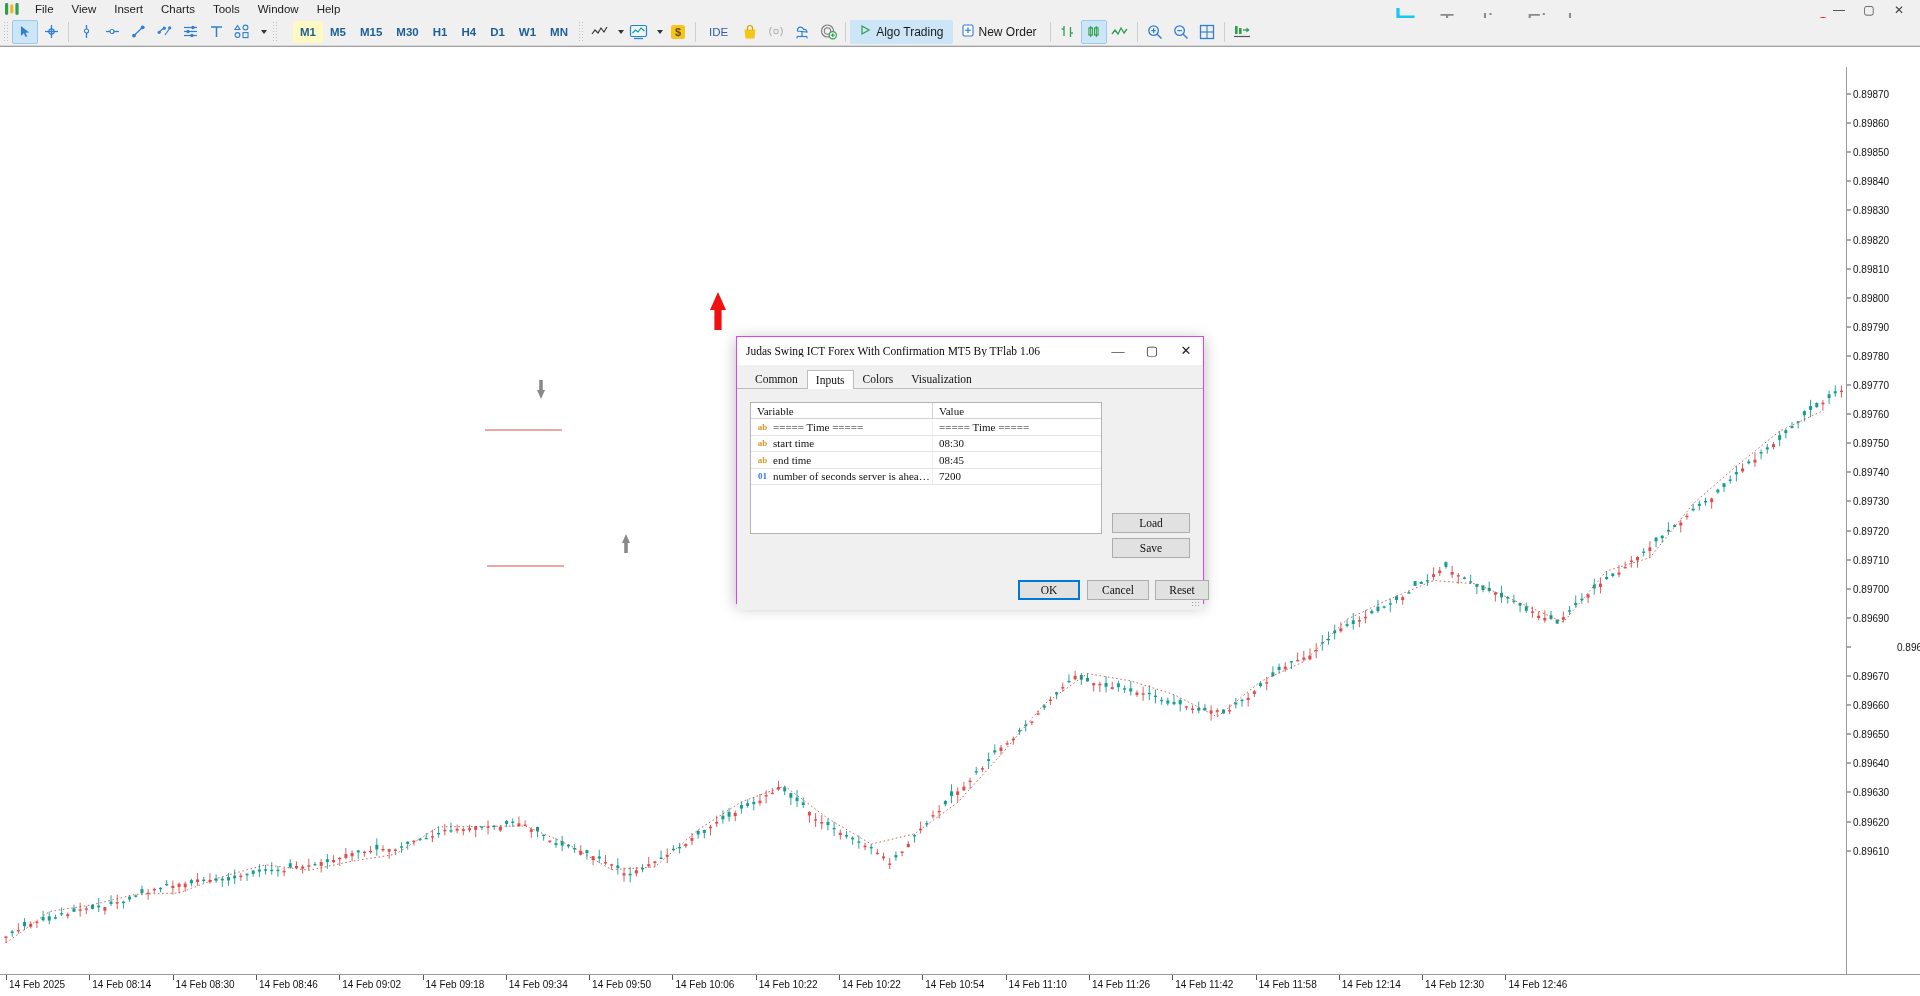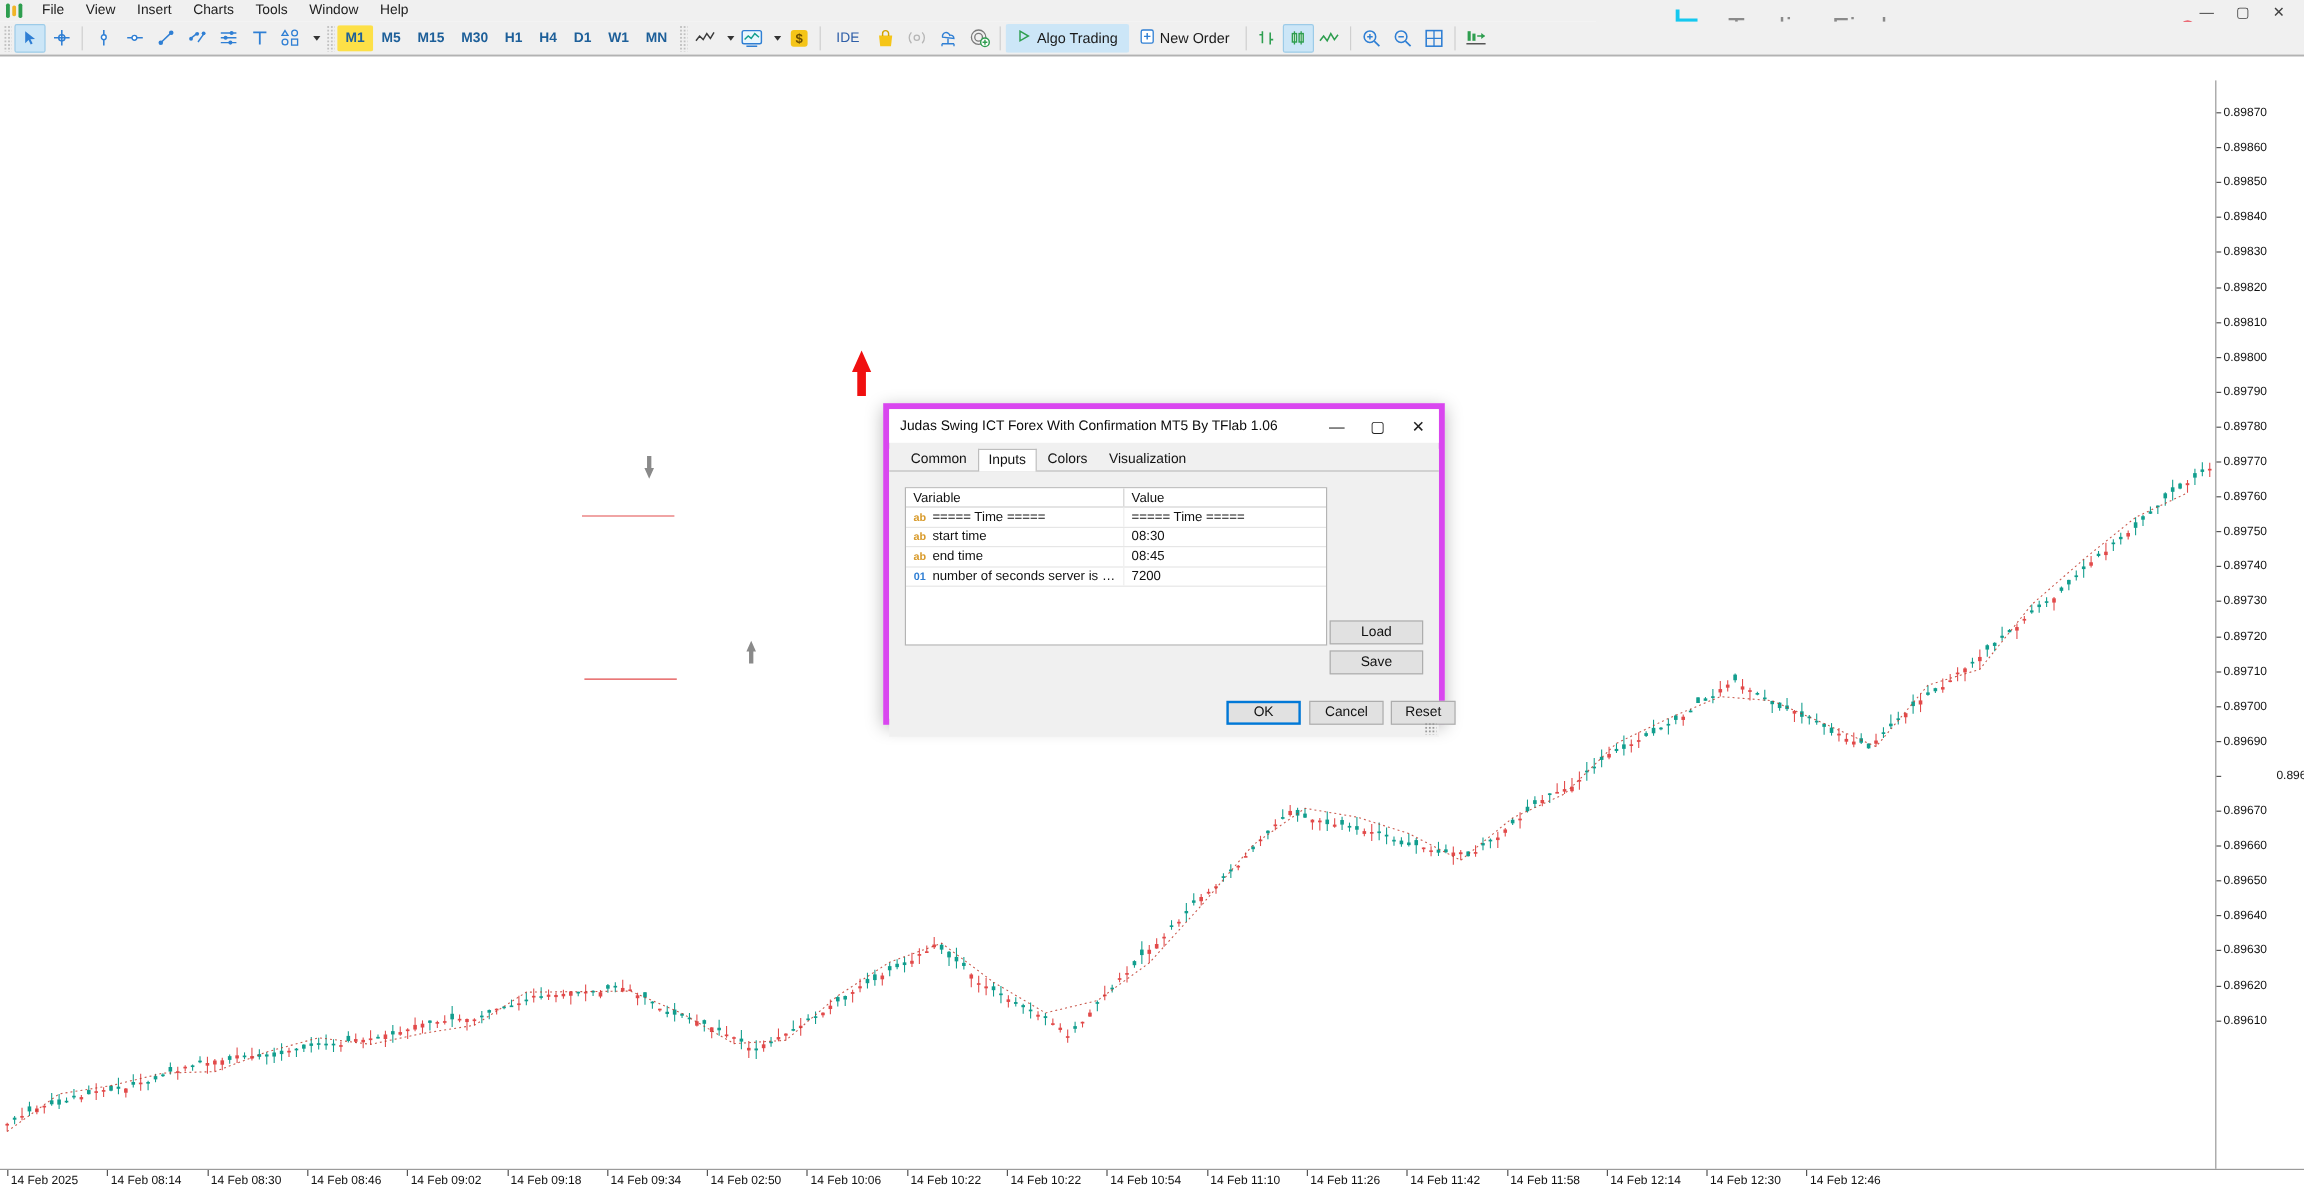--- a/index.html
+++ b/index.html
@@ -80,21 +80,21 @@
     width:26px; height:24px; display:flex; align-items:center; justify-content:center;
     cursor:default; border:1px solid transparent; border-radius:2px;
   }
   .tbtn.active { background:#cce6f7; border-color:#9ccbe8; }
   .tb-sep { width:1px; height:20px; background:#cfcfcf; margin:0 4px; }
   .tfbtn {
     height:22px; min-width:26px; padding:0 6px; display:flex; align-items:center; justify-content:center;
     font-size:11.5px; color:#1d5f99; cursor:default; border:1px solid transparent; border-radius:2px;
     font-weight:bold;
   }
-  .tfbtn.active { background:#fde047; }
+  .tfbtn.active { background:#fef9c3;margin-left:12px; }
   .textbtn {
     height:24px; padding:0 8px; display:flex; align-items:center; gap:5px;
     font-size:12px; color:#1a1a1a; cursor:default; border:1px solid transparent; border-radius:2px;
   }
   .textbtn.active { background:#cce6f7; }
   .caret { width:0;height:0;border-left:3.5px solid transparent;border-right:3.5px solid transparent;
            border-top:4px solid #333; margin-left:3px;}
 
   
   .chartwin {
@@ -123,23 +123,23 @@
     position:absolute; bottom:0; left:0; width:1920px; height:22px;
     background:#fff; border-top:1px solid #9a9a9a;
     font-size:10px; color:#111;
   }
   .tlabel { position:absolute; top:4px; white-space:nowrap; }
   .ttick { position:absolute; top:0; width:1px; height:5px; background:#555; }
 
   
   .dialog {
     position:absolute; left:736px; top:336px; width:468px; height:268px;
-    background:#f0f0f0; border:5px solid #d946ef;
+    background:#f0f0f0; border:1px solid #d946ef;
     box-shadow:0 3px 14px rgba(0,0,0,.28);
-    font-size:11.5px; color:#111;
+    font-size:11.5px; color:#111;font-family:Liberation Serif, serif;
   }
   .dlg-title {
     height:28px; background:#ffffff; display:flex; align-items:center;
     padding-left:9px; font-size:11.5px; color:#0a0a0a;
   }
   .dlg-title-text{ flex:1; white-space:nowrap; overflow:hidden; }
   .dlgbtn { width:34px; height:27px; display:flex;align-items:center;justify-content:center;
     color:#222; font-size:13px; cursor:default; }
   .dlg-body { position:relative; height:240px; background:#f0f0f0; }
   .tabs { display:flex; align-items:flex-end; height:19px; padding-left:9px; margin-top:5px;
@@ -1162,21 +1162,21 @@
         <div class="tlabel" style="left: 175.6px;">14 Feb 08:30</div>
         <div class="ttick" style="left: 255.9px;"></div>
         <div class="tlabel" style="left: 258.9px;">14 Feb 08:46</div>
         <div class="ttick" style="left: 339.2px;"></div>
         <div class="tlabel" style="left: 342.2px;">14 Feb 09:02</div>
         <div class="ttick" style="left: 422.5px;"></div>
         <div class="tlabel" style="left: 425.5px;">14 Feb 09:18</div>
         <div class="ttick" style="left: 505.8px;"></div>
         <div class="tlabel" style="left: 508.8px;">14 Feb 09:34</div>
         <div class="ttick" style="left: 589.1px;"></div>
-        <div class="tlabel" style="left: 592.1px;">14 Feb 02:50</div>
+        <div class="tlabel" style="left: 592.1px;">14 Feb 09:50</div>
         <div class="ttick" style="left: 672.4px;"></div>
         <div class="tlabel" style="left: 675.4px;">14 Feb 10:06</div>
         <div class="ttick" style="left: 755.7px;"></div>
         <div class="tlabel" style="left: 758.7px;">14 Feb 10:22</div>
         <div class="ttick" style="left: 839px;"></div>
         <div class="tlabel" style="left: 842px;">14 Feb 10:22</div>
         <div class="ttick" style="left: 922.3px;"></div>
         <div class="tlabel" style="left: 925.3px;">14 Feb 10:54</div>
         <div class="ttick" style="left: 1005.6px;"></div>
         <div class="tlabel" style="left: 1008.6px;">14 Feb 11:10</div>

